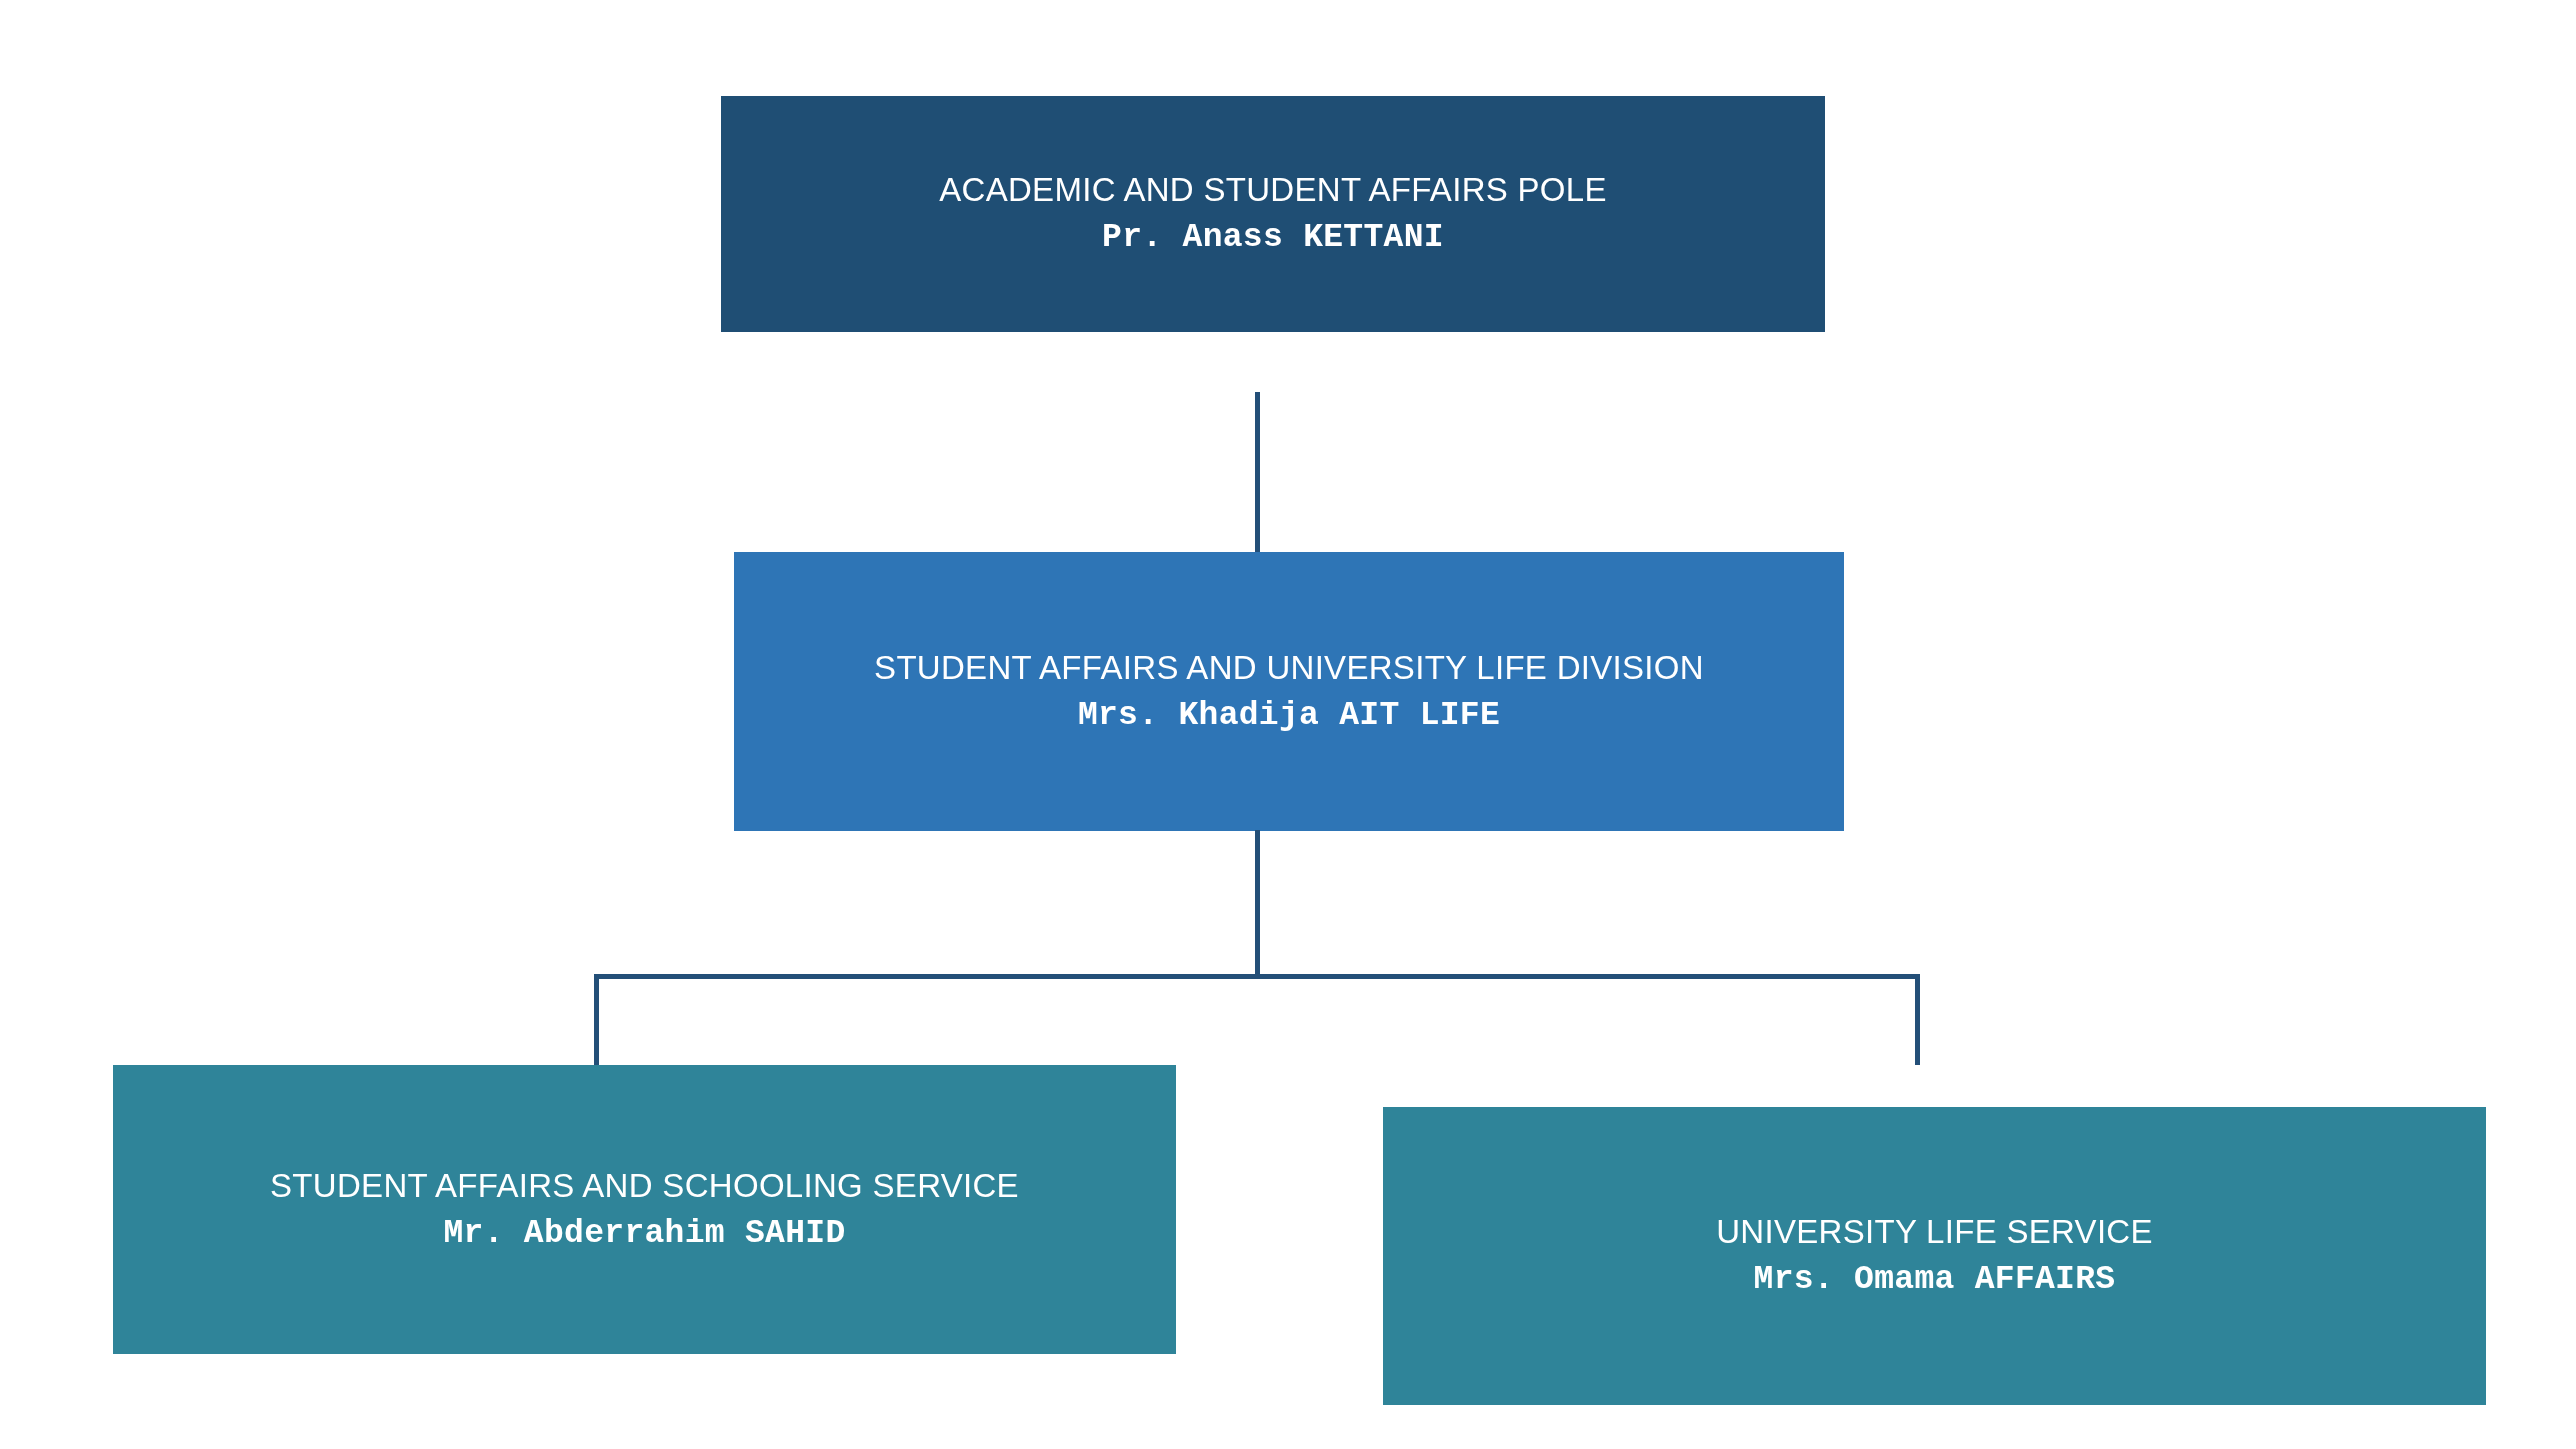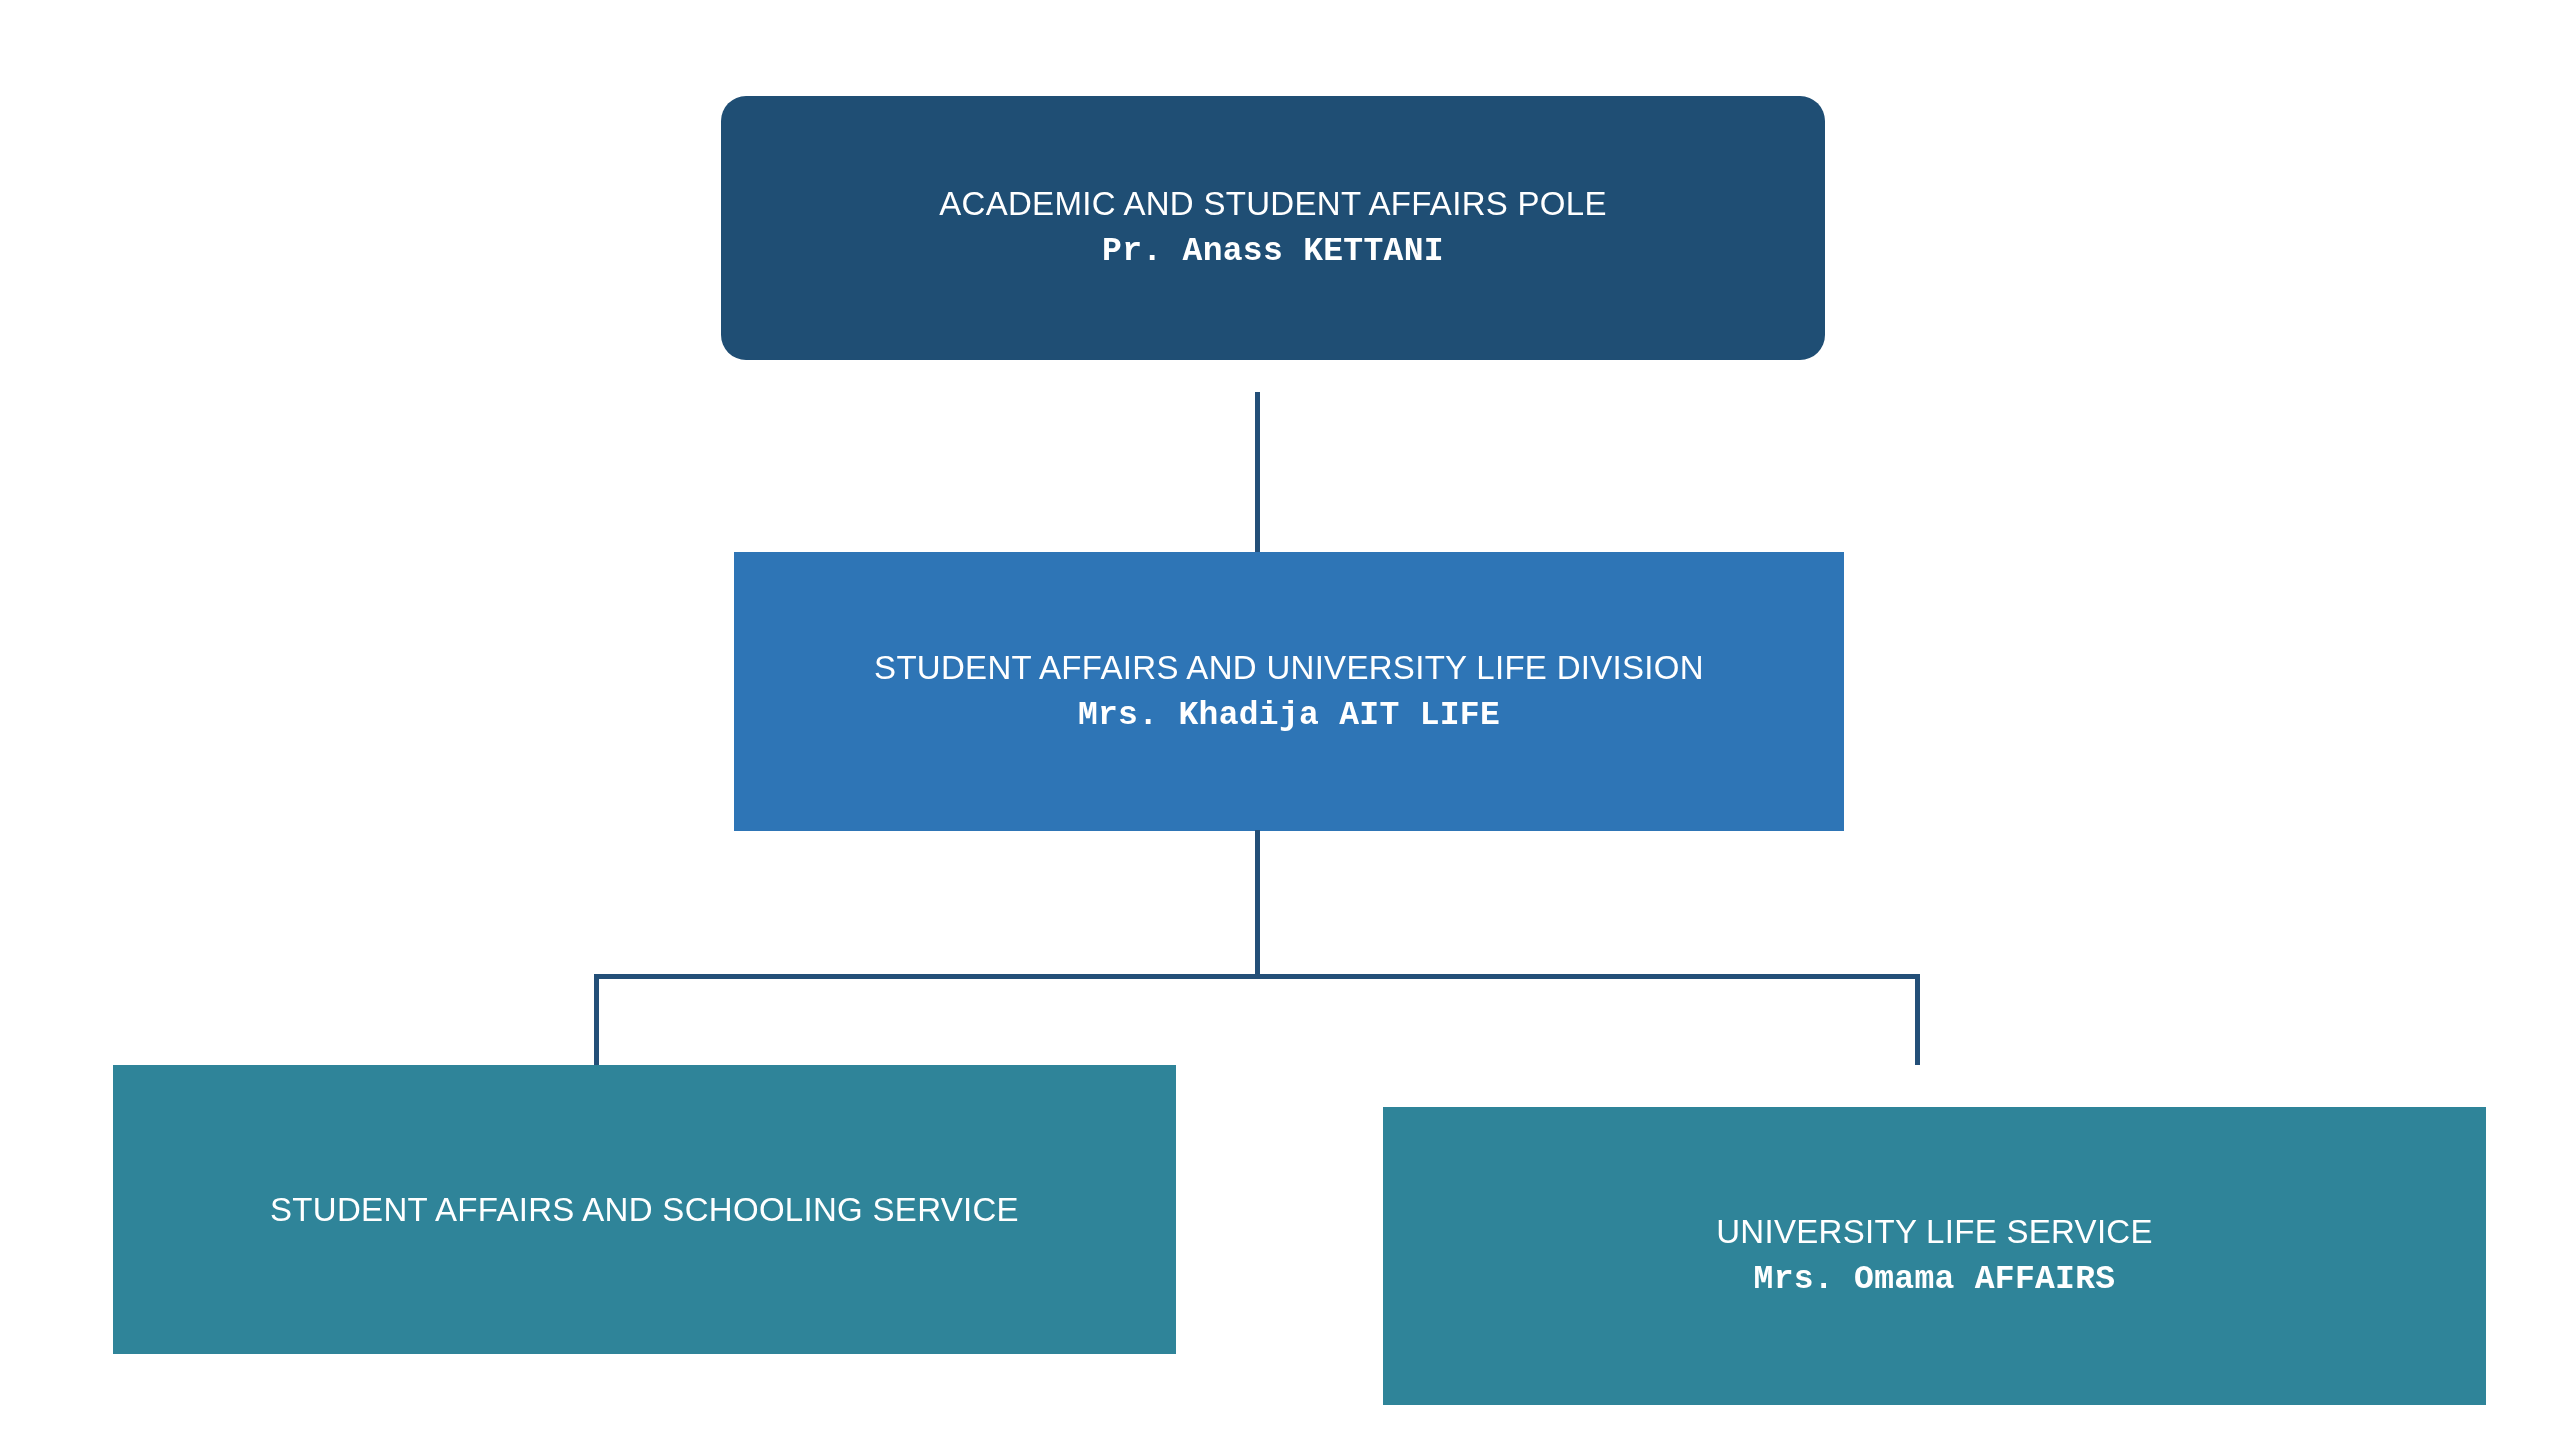--- a/index.html
+++ b/index.html
@@ -24,21 +24,21 @@
     text-align: center;
     color: #ffffff;
     font-size: 33px;
     line-height: 48px;
     padding: 0 39px;
     box-sizing: border-box;
   }
   .node .node-title { font-weight: 400; letter-spacing: 0.3px; }
   .node .node-person { font-weight: 700; letter-spacing: 0.3px; font-family: Liberation Mono, monospace; }
 
-  .node-pole      { left: 721px; top: 96px;  width: 1104px; height: 264px; background: #1F4E74; border-radius: 25px; }
+  .node-pole      { left: 721px; top: 96px;  width: 1104px; height: 236px; background: #1F4E74; }
   .node-division  { left: 719px; top: 552px;  width: 1110px; height: 279px; background: #2E75B6; }
   .node-service1  { left: 88px;  top: 1065px; width: 1063px; height: 289px; background: #2F8499; }
   .node-service2  { left: 1383px; top: 1107px; width: 1103px; height: 298px; background: #2F8499; }
 
   .connector { position: absolute; background: #234F78; }
   .c-top-division   { left: 1255px; top: 392px;  width: 5.2px;    height: 161px; }
   .c-division-rail  { left: 1255px; top: 830px; width: 5.2px;    height: 147px; }
   .c-rail           { left: 594px;  top: 974px; width: 1326px; height: 5.2px;   }
   .c-rail-left      { left: 594px;  top: 974px; width: 5.2px;    height: 91px; }
   .c-rail-right     { left: 1915px; top: 974px; width: 5.2px;    height: 91px; }
@@ -60,20 +60,21 @@
     <div class="node-person">Mrs. Khadija AIT LIFE</div>
   </div>
 
   <div class="connector c-division-rail" style="background-color: rgb(35, 79, 120);"></div>
   <div class="connector c-rail" style="background-color: rgb(35, 79, 120);"></div>
   <div class="connector c-rail-left" style="background-color: rgb(35, 79, 120);"></div>
   <div class="connector c-rail-right" style="background-color: rgb(35, 79, 120);"></div>
 
   <div class="node node-service1" style="background-color: rgb(47, 132, 153); margin-left: 25px;">
     <div class="node-title">STUDENT AFFAIRS AND SCHOOLING SERVICE</div>
+    <div class="node-person">Mr. Abderrahim SAHID</div>
   </div>
 
   <div class="node node-service2" style="background-color: rgb(47, 132, 153);">
     <div class="node-title">UNIVERSITY LIFE SERVICE</div>
     <div class="node-person">Mrs. Omama AFFAIRS</div>
   </div>
 
 </div>
 
 

